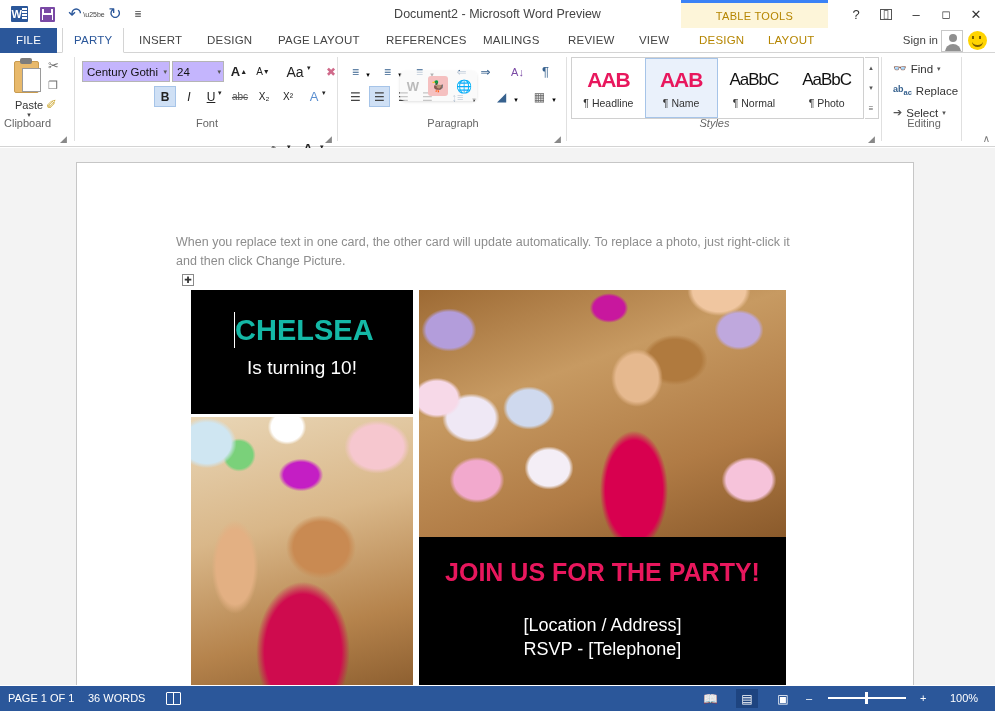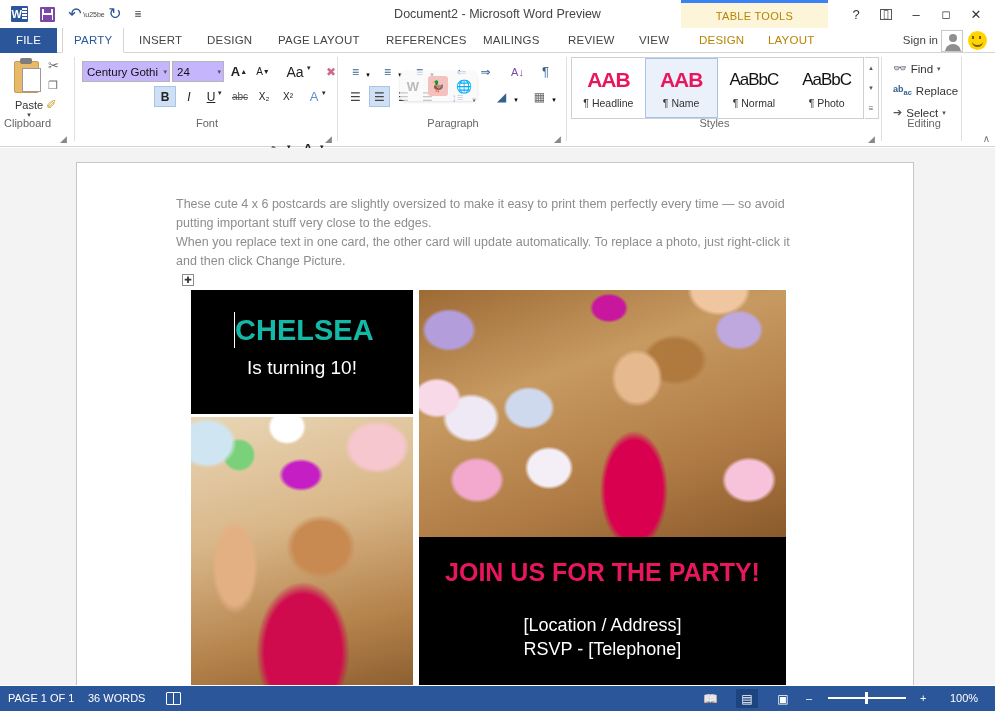--- a/index.html
+++ b/index.html
@@ -403,21 +403,21 @@
         <div class="scell">
           <div class="sprev" style="color:#111;font-size:17px;font-weight:normal;">AaBbC</div>
           <div class="sname">¶ Photo</div>
         </div>
       </div>
       <div class="sscroll">
         <div class="ss">▴</div>
         <div class="ss">▾</div>
         <div class="ss" style="font-size:8px;">≡</div>
       </div>
-      <div class="glabel" style="width:293px;">Styles</div>
+      <div class="glabel" style="width:293px;font-style:italic;">Styles</div>
       <div class="dlg" style="left:300px;">◢</div>
       <div class="gdiv" style="right:6px;"></div>
     </div>
 
     <div class="grp editg">
       <div class="ebtn" style="top:6px;">
         <span style="font-size:11px;color:#4a4a4a;">👓</span>
         <span>Find</span>
         <span style="font-size:7px;color:#555;">▾</span>
       </div>
@@ -433,21 +433,20 @@
       <div class="glabel" style="width:70px;">Editing</div>
       <div class="gdiv" style="left:72px;"></div>
     </div>
 
     <div class="ribcollapse">∧</div>
   </div>
 
   <div class="docarea">
     <div class="page">
 
-      <div class="ptext p1">These cute 4 x 6 postcards are slightly oversized to make it easy to print them perfectly every time — so avoid putting important stuff very close to the edges.</div>
       <div class="ptext p2">When you replace text in one card, the other card will update automatically. To replace a photo, just right-click it and then click Change Picture.</div>
 
       <div class="movehandle">✚</div>
 
       <div class="card">
 
         <div class="cellTL">
           <div class="caret-ins"></div>
           <div class="hname">CHELSEA</div>
           <div class="hsub">Is turning 10!</div>

